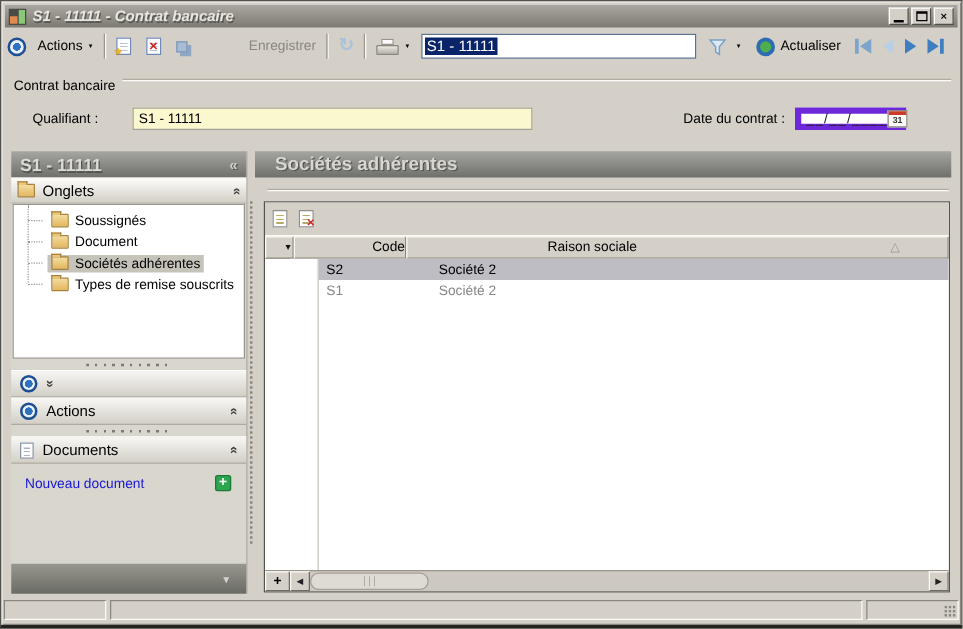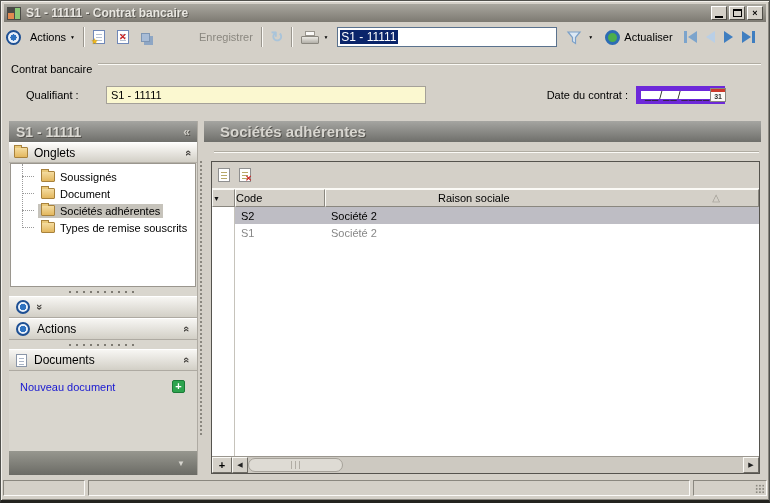--- a/index.html
+++ b/index.html
@@ -7,21 +7,21 @@
   .window{position:relative;width:770px;height:503px;background:#d4d0c8;
     font-family:"Liberation Sans",sans-serif;font-size:11px;color:#000;
     border:1px solid #50504c;border-bottom:3px solid #23231f;
     box-shadow:inset 1px 1px 0 #f3f1ec, inset -1px -1px 0 #8a877f;}
   
   .titlebar{position:absolute;top:3px;left:3px;right:3px;height:18px;
     background:linear-gradient(#a9a79f,#7d7a72);display:flex;align-items:center;padding:0 3px;}
   .app-icon{width:14px;height:13px;background:#4a4a46;position:relative;flex:none;}
   .app-icon .b1{position:absolute;left:1px;bottom:1px;width:6px;height:6px;background:#e08a50;}
   .app-icon .b2{position:absolute;right:1px;top:1px;width:5px;height:11px;background:#8ac878;}
-  .title-text{flex:1;margin-left:5px;color:#e8e6e0;font-weight:bold;font-size:12px;text-shadow:1px 1px 0 #5a5852;white-space:nowrap;overflow:hidden;}
+  .title-text{flex:1;margin-left:5px;color:#e8e6e0;font-weight:bold;font-size:12px;text-shadow:1px 1px 0 #5a5852;white-space:nowrap;overflow:hidden;font-style:italic;}
   .winbtns{display:flex;gap:2px;}
   .winbtn{width:16px;height:14px;background:#d4d0c8;border:1px solid;border-color:#fff #504e48 #504e48 #fff;
     display:flex;align-items:center;justify-content:center;font-size:9px;font-weight:bold;color:#000;padding:0;}
   .glyph-min{width:8px;height:2px;background:#000;margin-top:7px;}
   .glyph-max{width:9px;height:8px;border:1px solid #000;border-top-width:2px;}
   
   .toolbar{position:absolute;top:23px;left:5px;right:5px;height:26px;display:flex;align-items:center;}
   .tb-gap{width:6px;flex:none;}
   .tb-sep{width:2px;height:20px;border-left:1px solid #9a968e;border-right:1px solid #fbfaf6;margin:0 5px;flex:none;}
   .tb-item{display:flex;align-items:center;gap:4px;padding:2px 3px;flex:none;}
@@ -105,27 +105,27 @@
   .main{position:absolute;left:203px;top:120px;right:8px;bottom:25px;display:flex;flex-direction:column;}
   .main-header{height:21px;flex:none;background:linear-gradient(#a5a5a1,#6f6f6b);color:#d8d6d0;
     font-weight:bold;font-size:15px;padding:0 16px;display:flex;align-items:center;text-shadow:1px 1px 0 #55534e;}
   .main-group-row{height:17px;flex:none;display:flex;align-items:center;gap:6px;padding:3px 2px 0 4px;}
   .grid-wrap{flex:1;border:1px solid #55534e;background:#fff;margin:2px 1px 1px 7px;display:flex;flex-direction:column;overflow:hidden;}
   .grid-toolbar{height:27px;flex:none;background:#d4d0c8;display:flex;align-items:center;gap:9px;padding:0 6px;border-bottom:1px solid #fbfaf6;}
   .gdoc{width:12px;height:14px;background:#fff;border:1px solid #8f8f8f;position:relative;}
   .gdoc i{position:absolute;left:2px;right:2px;top:3px;height:8px;background:repeating-linear-gradient(#b8a868 0 1px,transparent 1px 3px);}
   .gdoc .redx{position:absolute;right:-2px;bottom:-2px;font-size:8px;font-weight:bold;color:#cc2020;}
   .grid-header{height:18px;flex:none;display:flex;background:#d4d0c8;}
-  .gh-cell{border:1px solid;border-color:#fbfaf6 #8a877f #8a877f #fbfaf6;display:flex;align-items:center;justify-content:flex-start;position:relative;}
+  .gh-cell{border:1px solid;border-color:#fbfaf6 #8a877f #8a877f #fbfaf6;display:flex;align-items:center;justify-content:flex-end;position:relative;}
   .gh-ind{width:23px;flex:none;}
   .gh-ind .g{font-size:7px;color:#111;}
   .gh-code{width:90px;flex:none;}
   .gh-rs{flex:1;justify-content:flex-start;padding-left:112px;}
   .sort-asc{position:absolute;right:38px;top:2px;color:#9a968e;font-size:10px;}
-  .grid-body{flex:1;position:relative;background:#fff;}
+  .grid-body{flex:1;position:relative;background:#fff;margin-left:20px;}
   .grid-body::before{content:"";position:absolute;left:22px;top:0;bottom:0;border-left:1px solid #c6c3bb;}
   .grid-row{height:17px;margin-left:23px;display:flex;align-items:center;color:#878787;}
   .grid-row.selected{background:#bebdc4;color:#000;}
   .gr-code{width:90px;flex:none;padding-left:6px;}
   .gr-rs{flex:1;padding-left:6px;}
   .grid-scroll{height:17px;flex:none;display:flex;align-items:stretch;background:#cdc9c1;border-top:1px solid #9a968e;}
   .raised{background:#d4d0c8;border:1px solid;border-color:#fbfaf6 #6e6b64 #6e6b64 #fbfaf6;}
   .plus-btn{width:20px;flex:none;text-align:center;font-weight:bold;font-size:11px;line-height:14px;padding:0;}
   .sb-arr{width:16px;flex:none;display:flex;align-items:center;justify-content:center;font-size:7px;color:#222;}
   .sb-thumb{width:95px;flex:none;border-radius:7px;background-color:#dedbd4;border:1px solid #a5a199;

